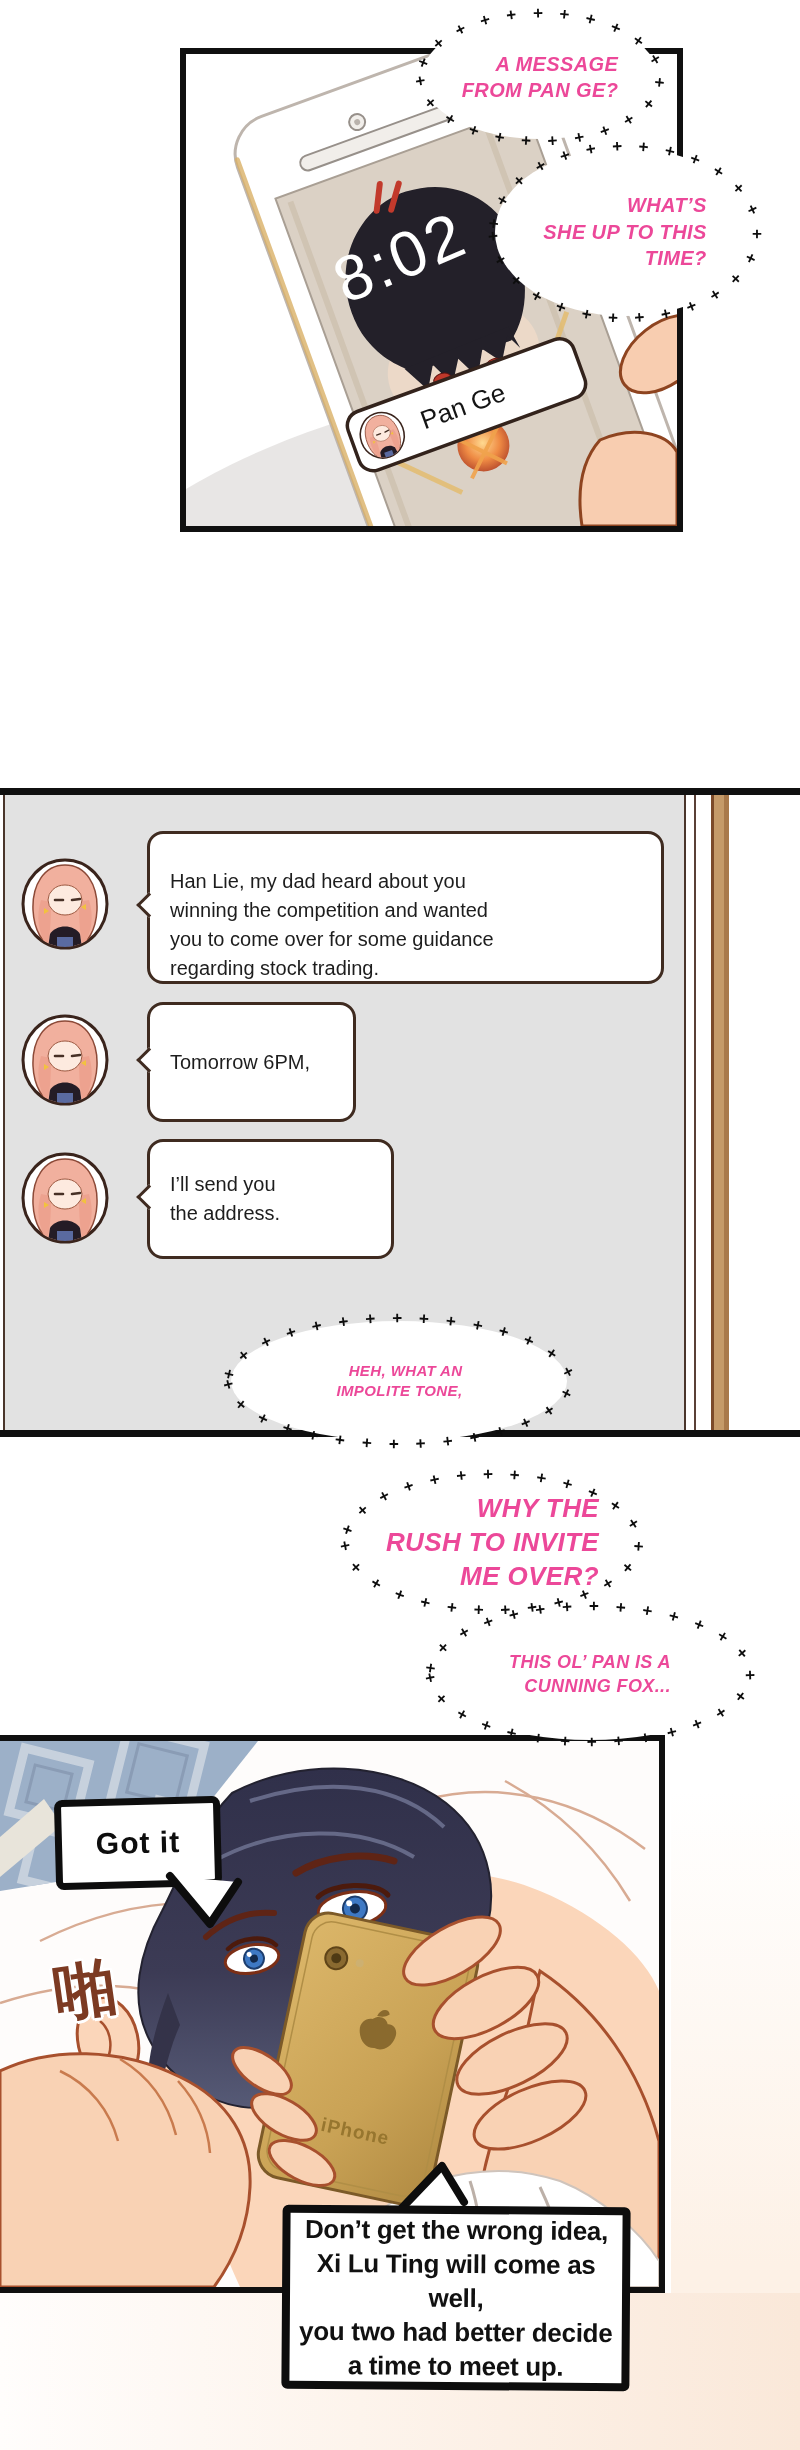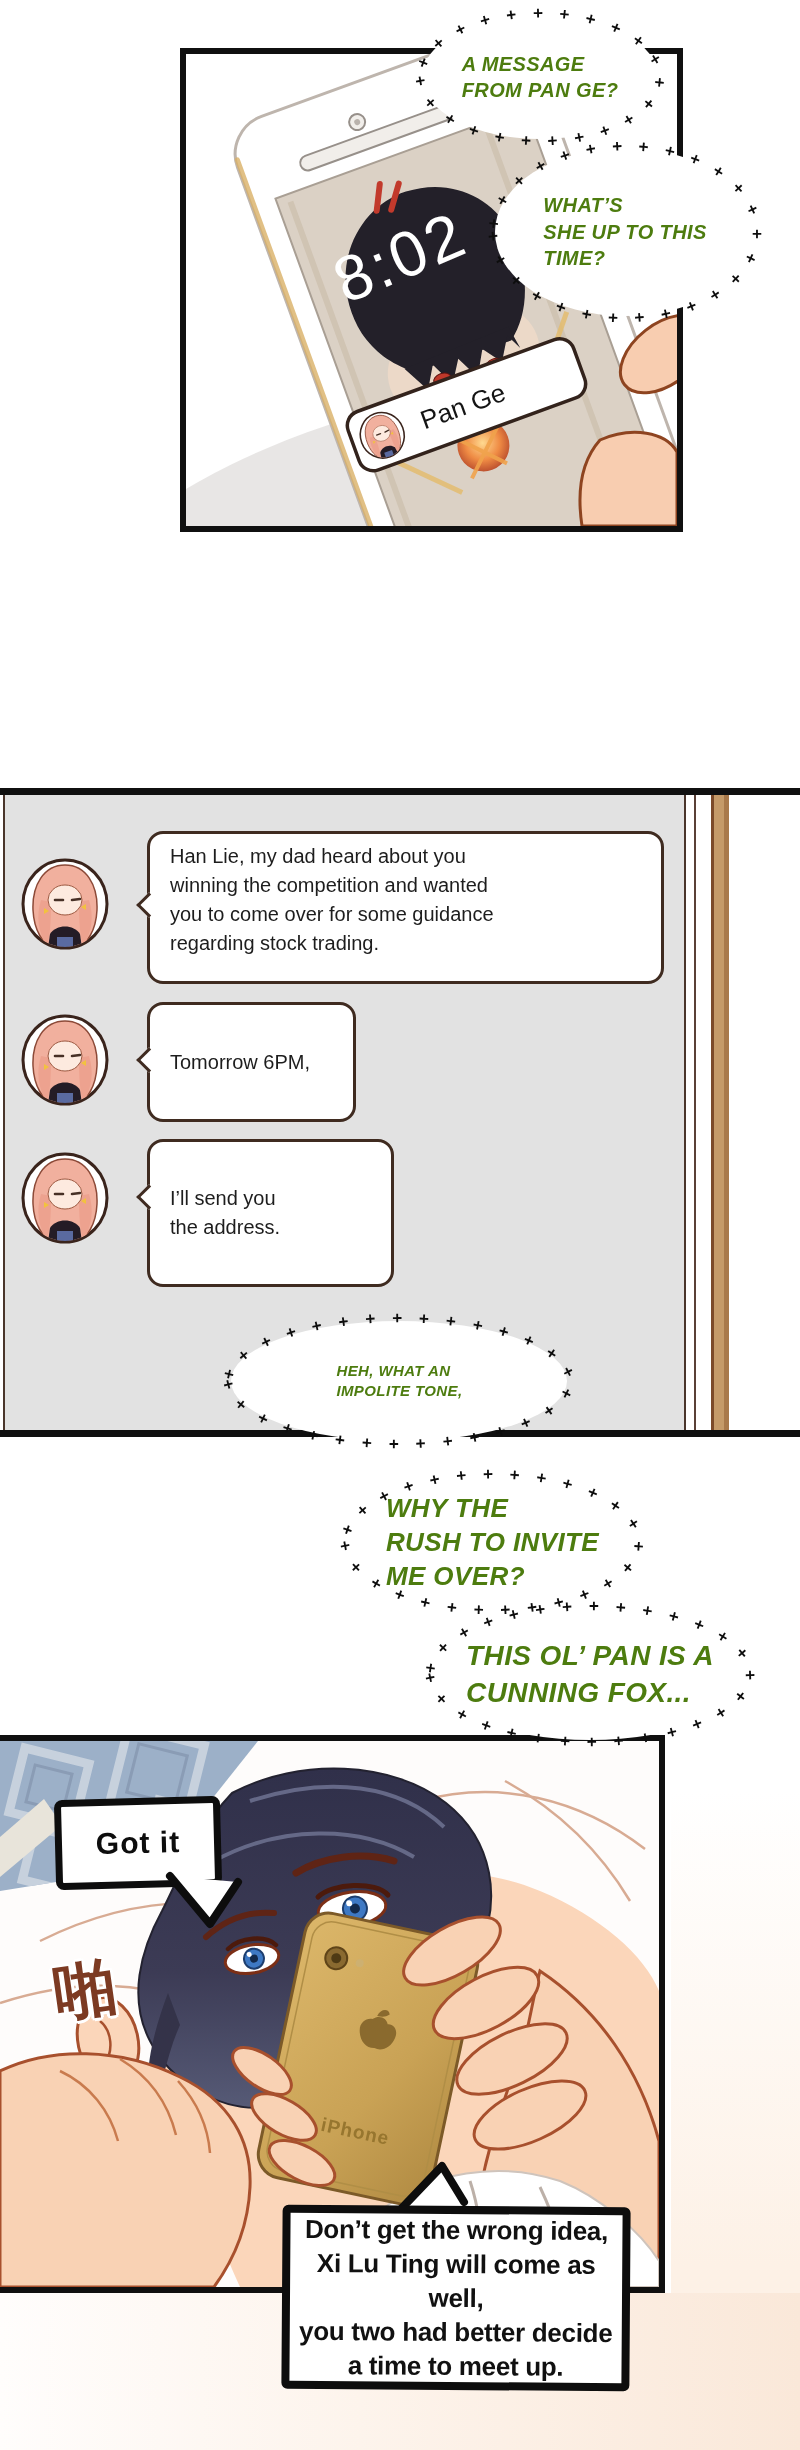--- a/index.html
+++ b/index.html
@@ -20,21 +20,21 @@
                background:linear-gradient(90deg,#7c4a28 0 3px,#c59a68 3px 13px,#a9794a 13px);}
   .avatar{position:absolute;width:90px;height:92px;}
   .msg-bubble{position:absolute;background:#fff;border:3px solid #3f2b20;border-radius:16px;box-sizing:border-box;}
   .msg-text{font:20px/29px "Liberation Sans",sans-serif;color:#1d1d1d;white-space:pre-line;}
   .tail{position:absolute;left:-10px;width:15px;height:15px;background:#fff;
         border-left:3px solid #3f2b20;border-bottom:3px solid #3f2b20;transform:rotate(45deg);}
   
   .spiky-bubble{position:absolute;display:flex;align-items:center;justify-content:center;z-index:5;}
   .spiky-bubble svg{position:absolute;inset:0;overflow:visible;}
   .comic-text{position:relative;font:italic 700 20px/1.32 "Liberation Sans",sans-serif;
-              text-align:left;white-space:pre-line;color:#4d7c0f;letter-spacing:.4px;}
+              text-align:right;white-space:pre-line;color:#ec4899;letter-spacing:.4px;}
   .ringmarks{font:700 16px "DejaVu Sans Mono",monospace;letter-spacing:4px;fill:#0d0d0d;}
   
   #gotit{position:absolute;left:55px;top:1798px;width:152px;height:76px;background:#fff;
          border:7px solid #0d0d0d;border-radius:8px;display:flex;align-items:center;justify-content:center;
          transform:rotate(-1.5deg);z-index:6;}
   #gotit .t{font:700 30px "Liberation Sans",sans-serif;color:#0d0d0d;letter-spacing:1px;}
   #sfx{position:absolute;left:54px;top:1948px;font:700 62px "DejaVu Sans",sans-serif;color:#7c3a22;
        transform:rotate(-8deg);z-index:6;
        text-shadow:3px 0 0 #fff,-3px 0 0 #fff,0 3px 0 #fff,0 -3px 0 #fff,2px 2px 0 #fff,-2px 2px 0 #fff,2px -2px 0 #fff,-2px -2px 0 #fff;}
   #dialog{position:absolute;left:282px;top:2206px;width:332px;height:168px;background:#fff;
@@ -148,40 +148,40 @@
   </div>
 
   <div id="panel-chat" class="panel">
     <div id="chat-gray"></div>
     <div class="wall-line"></div>
     <div class="wall-stripe"></div>
 
     <svg class="avatar" style="left:20px;top:63px" viewBox="0 0 90 92">
         <use href="#avatar-girl" xlink:href="#avatar-girl"></use>
       </svg>
-    <div class="msg-bubble" style="left:147px;top:36px;width:517px;height:153px;padding:8px 20px">
+    <div class="msg-bubble" style="left:147px;top:36px;width:517px;height:153px;padding:33px 20px">
       <div class="tail" style="top:62px"></div>
       <div class="msg-text">Han Lie, my dad heard about you
 winning the competition and wanted
 you to come over for some guidance
 regarding stock trading.</div>
     </div>
 
     <svg class="avatar" style="left:20px;top:219px" viewBox="0 0 90 92">
         <use href="#avatar-girl" xlink:href="#avatar-girl"></use>
       </svg>
     <div class="msg-bubble" style="left:147px;top:207px;width:209px;height:120px;display:flex;align-items:center;padding-left:20px">
       <div class="tail" style="top:46px"></div>
       <div class="msg-text">Tomorrow 6PM,</div>
     </div>
 
     <svg class="avatar" style="left:20px;top:357px" viewBox="0 0 90 92">
         <use href="#avatar-girl" xlink:href="#avatar-girl"></use>
       </svg>
-    <div class="msg-bubble" style="left:147px;top:344px;width:247px;height:148px;display:flex;align-items:center;padding-left:20px">
+    <div class="msg-bubble" style="left:147px;top:344px;width:247px;height:120px;display:flex;align-items:center;padding-left:20px">
       <div class="tail" style="top:46px"></div>
       <div class="msg-text">I’ll send you
 the address.</div>
     </div>
   </div>
 
   <div class="spiky-bubble" style="left:212px;top:1298px;width:375px;height:166px">
     <svg viewBox="0 0 375 166">
       <defs>
           <path id="rC" d="M11,83 a176,68 0 1,0 352,0 a176,68 0 1,0 -352,0"></path>
@@ -207,21 +207,21 @@
   </div>
 
   <div class="spiky-bubble" style="left:415px;top:1592px;width:350px;height:165px">
     <svg viewBox="0 0 350 165">
       <defs>
           <path id="rE" d="M10,82 a165,73 0 1,0 330,0 a165,73 0 1,0 -330,0"></path>
         </defs>
       <ellipse cx="175" cy="82" rx="158" ry="66" fill="#fff"></ellipse>
       <text class="ringmarks"><textPath class="ringfill" href="#rE" xlink:href="#rE">+ + + + + + + + + + + + + + + + + + + + + + + + + + + + + + + + + + + + + + + + + + + + + + + + + + + + + + + + + + + + + + + + + + + + + + + + + + + + + + + + + + + + + + + + + + </textPath></text>
     </svg>
-    <div class="comic-text" style="font-size:28px">THIS OL’ PAN IS A
+    <div class="comic-text" style="font-size:18px">THIS OL’ PAN IS A
 CUNNING FOX...</div>
   </div>
 
   <div id="panel-bed" class="panel">
     <svg viewBox="0 0 659 546" width="659" height="546">
       <defs>
         <clipPath id="plaidclip">
             <path d="M0,0 L258,0 L196,78 L112,132 L0,150 Z"></path>
           </clipPath>
         <linearGradient id="goldgrad" x1="0" y1="0" x2="1" y2="1">

